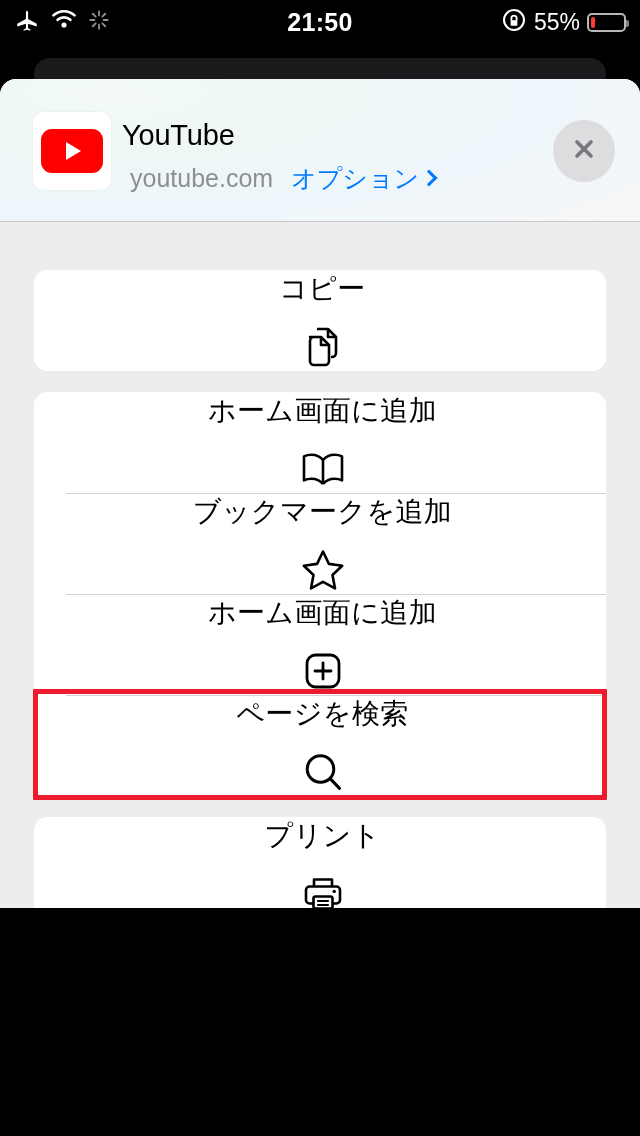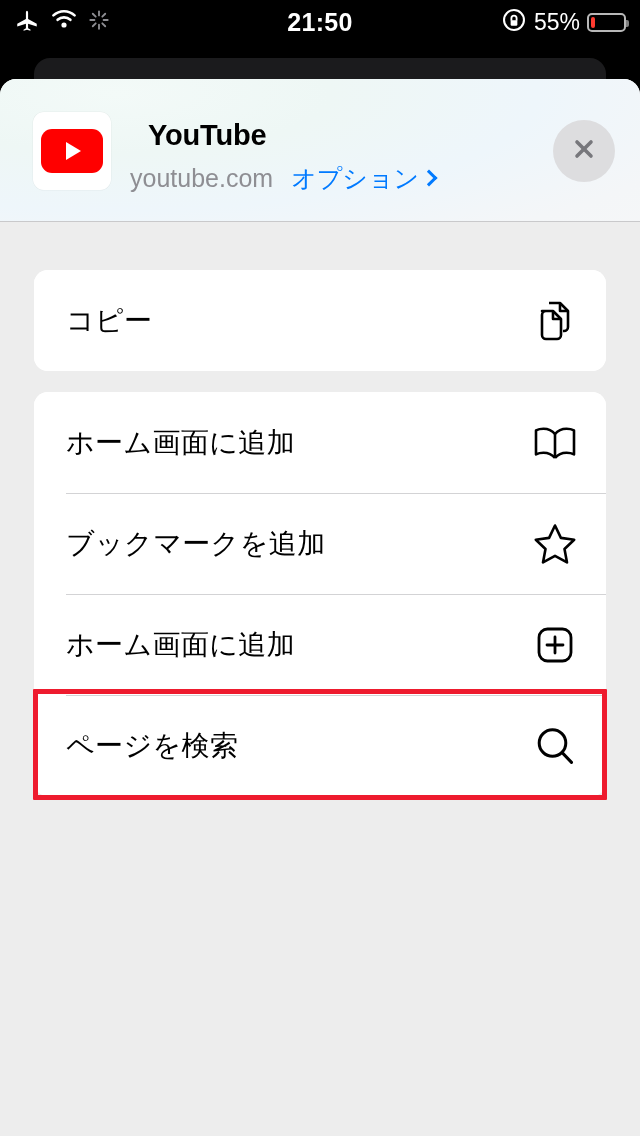--- a/index.html
+++ b/index.html
@@ -10,21 +10,21 @@
   body {
     width: 640px;
     height: 1136px;
     overflow: hidden;
     font-family: "Liberation Sans", "DejaVu Sans", sans-serif;
     -webkit-font-smoothing: antialiased;
   }
   .screen {
     position: relative;
     width: 640px;
-    height: 1136px;
+    height: 908px;
     background: #000;
     overflow: hidden;
   }
 
   
   .statusbar {
     position: absolute;
     top: 0; left: 0;
     width: 640px;
     height: 44px;
@@ -126,24 +126,24 @@
     height: 78px;
     background: #fff;
     border-radius: 11px;
     display: flex;
     align-items: center;
     justify-content: center;
     box-shadow: 0 0 0 0.5px rgba(0,0,0,0.05);
   }
   .app-title {
     position: absolute;
-    left: 148px;
+    left: 122px;
     top: 40px;
     font-size: 29px;
-    font-weight: 700;
+    font-weight: 400;
     color: #000;
     letter-spacing: -0.2px;
   }
   .app-subline {
     position: absolute;
     left: 130px;
     top: 83px;
     display: flex;
     align-items: center;
     gap: 18px;
@@ -198,20 +198,21 @@
   .row {
     position: relative;
     height: 101px;
     display: flex;
     align-items: center;
     justify-content: space-between;
     padding: 0 27px 0 32px;
     box-sizing: border-box;
     cursor: pointer;
     background: #fff;
+    flex-direction: column;
   }
   .row + .row::before {
     content: "";
     position: absolute;
     left: 32px;
     right: 0;
     top: 0;
     height: 1px;
     background: #d3d3d5;
   }
@@ -383,20 +384,33 @@
           <span class="row-icon">
             <svg width="44" height="44" viewBox="0 0 44 44" fill="none" stroke="#000" stroke-width="3" stroke-linecap="round">
               <circle cx="19.5" cy="19" r="13.3"></circle>
               <line x1="29.4" y1="28.9" x2="38.5" y2="38.4"></line>
             </svg>
           </span>
         </div>
       </div>
 
       <div class="card">
+        <div class="row">
+          <span class="row-label">プリント</span>
+          <span class="row-icon">
+            <svg width="44" height="44" viewBox="0 0 44 44" fill="none" stroke="#000" stroke-width="2.6" stroke-linejoin="round">
+              <path d="M13 14.5V7.5h18v7"></path>
+              <path d="M13 31.5H8.6A3.6 3.6 0 015 27.9v-9.8a3.6 3.6 0 013.6-3.6h26.8a3.6 3.6 0 013.6 3.6v9.8a3.6 3.6 0 01-3.6 3.6H31"></path>
+              <rect x="12.5" y="24.5" width="19" height="12" rx="2" fill="#fff"></rect>
+              <line x1="17" y1="29" x2="27" y2="29" stroke-width="2.2" stroke-linecap="round"></line>
+              <line x1="17" y1="33" x2="27" y2="33" stroke-width="2.2" stroke-linecap="round"></line>
+              <circle cx="33.2" cy="19.4" r="1.7" fill="#000" stroke="none"></circle>
+            </svg>
+          </span>
+        </div>
       </div>
 
     </div>
   </div>
 
   <div class="annotation" style="border-color: rgb(238, 27, 46);"></div>
 
 </div>
 
 </body></html>

